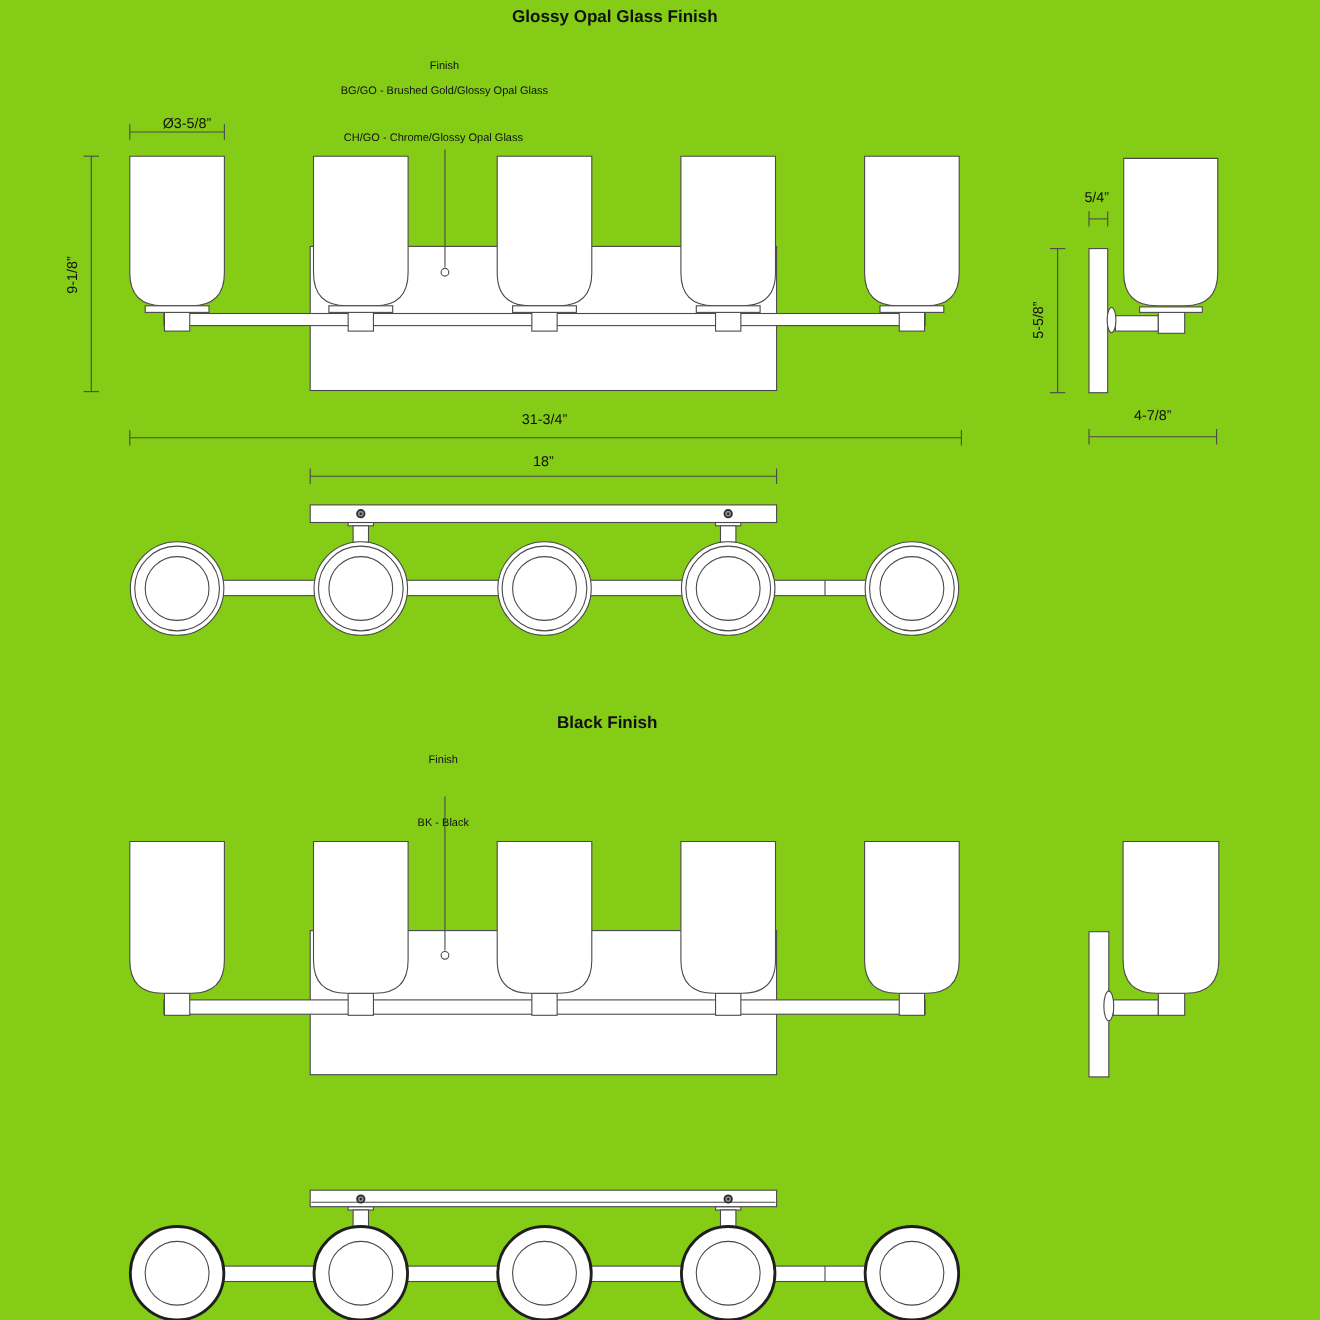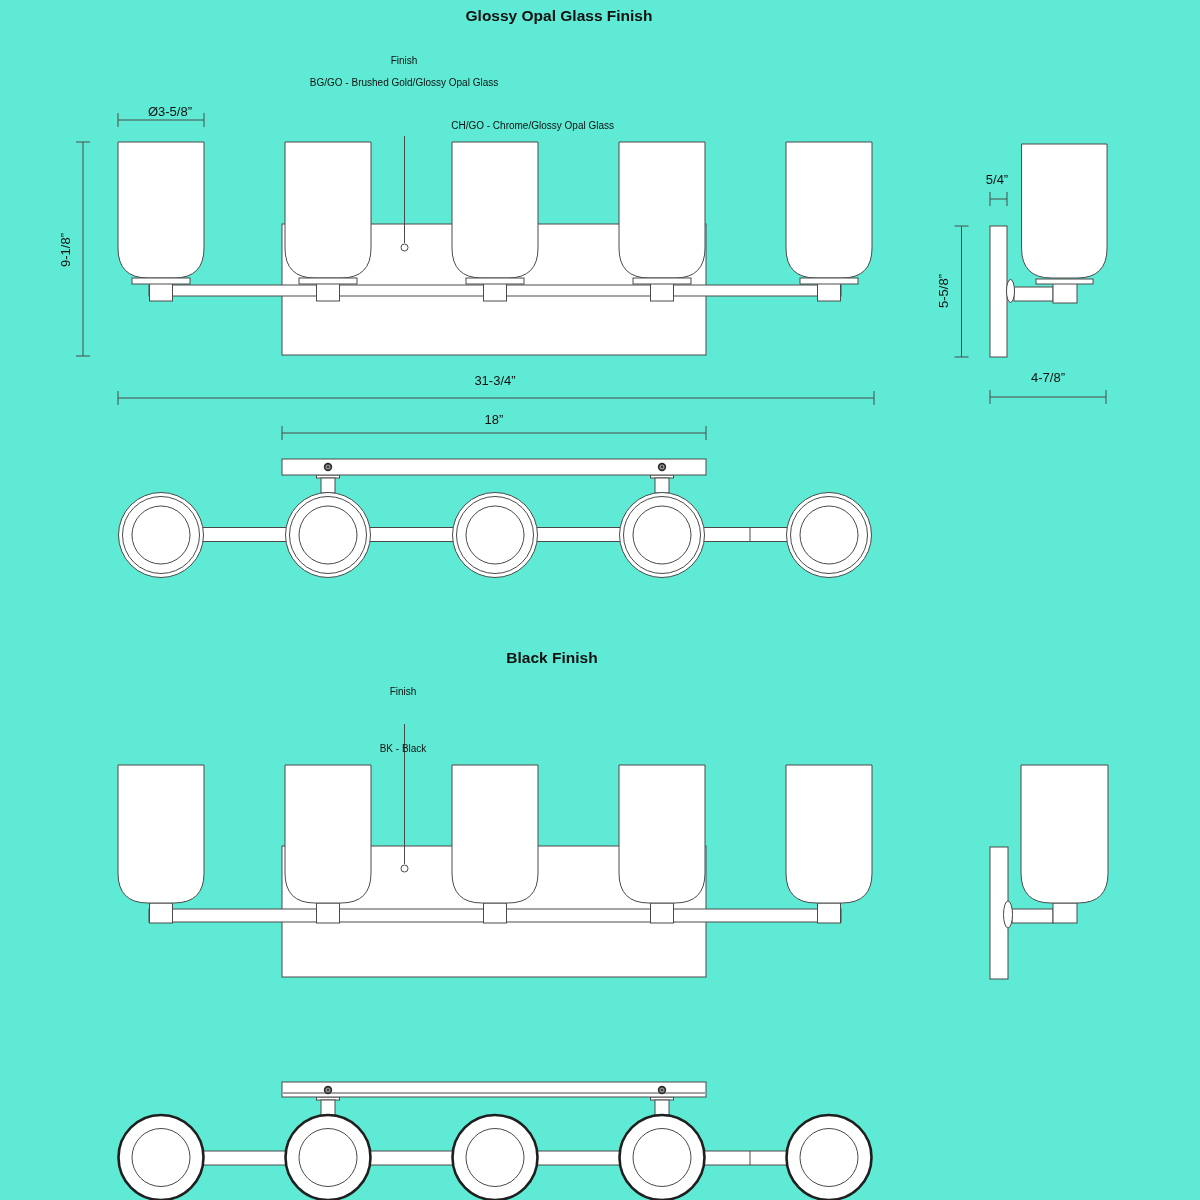--- a/index.html
+++ b/index.html
@@ -1,17 +1,17 @@
 <!DOCTYPE html>
 <html><head>
 <meta charset="utf-8">
 <style>
   html,body{margin:0;padding:0;background:#ffffff;}
   #canvas{
-    position:relative;width:1200px;height:1200px;background:#5eead4;
+    position:relative;width:1200px;height:1200px;background:#84cc16;
     overflow:hidden;font-family:"Liberation Sans",sans-serif;color:#111;
   }
   #linework{position:absolute;left:0;top:0;}
   .lbl{
     position:absolute;font-size:13px;line-height:16px;text-align:center;
     white-space:nowrap;color:#111;
   }
   .title{font-size:15.5px;font-weight:bold;}
   .note{font-size:10px;}
   .rot{transform:rotate(-90deg);transform-origin:50% 50%;}
@@ -140,21 +140,21 @@
       <circle cx="328" cy="1090" r="3.4" fill="#8d8d8d" stroke="#2b2b2b" stroke-width="1.6"></circle>
       <circle cx="328" cy="1090" r="1.1" fill="#2b2b2b" stroke="#2b2b2b" stroke-width="0"></circle>
       <circle cx="662" cy="1090" r="3.4" fill="#8d8d8d" stroke="#2b2b2b" stroke-width="1.6"></circle>
       <circle cx="662" cy="1090" r="1.1" fill="#2b2b2b" stroke="#2b2b2b" stroke-width="0"></circle>
     </svg>
 
   <div class="lbl title" style="left:409px;top:8px;width:300px;">Glossy Opal Glass Finish</div>
 
   <div class="lbl note" style="left:194px;top:53px;width:420px;">Finish</div>
   <div class="lbl note" style="left:194px;top:75px;width:420px;">BG/GO - Brushed Gold/Glossy Opal Glass</div>
-  <div class="lbl note" style="left:194px;top:118px;width:420px;text-align:right;">CH/GO - Chrome/Glossy Opal Glass</div>
+  <div class="lbl note" style="left:184px;top:118px;width:420px;">CH/GO - Chrome/Glossy Opal Glass</div>
 
   <div class="lbl" style="left:70px;top:104px;width:200px;">Ø3-5/8”</div>
   <div class="lbl rot" style="left:16px;top:242px;width:100px;">9-1/8”</div>
   <div class="lbl" style="left:395px;top:373px;width:200px;">31-3/4”</div>
   <div class="lbl" style="left:394px;top:412px;width:200px;">18”</div>
   <div class="lbl" style="left:897px;top:172px;width:200px;">5/4”</div>
   <div class="lbl rot" style="left:894px;top:283px;width:100px;">5-5/8”</div>
   <div class="lbl" style="left:948px;top:370px;width:200px;">4-7/8”</div>
 
   <div class="lbl title" style="left:402px;top:650px;width:300px;">Black Finish</div>

